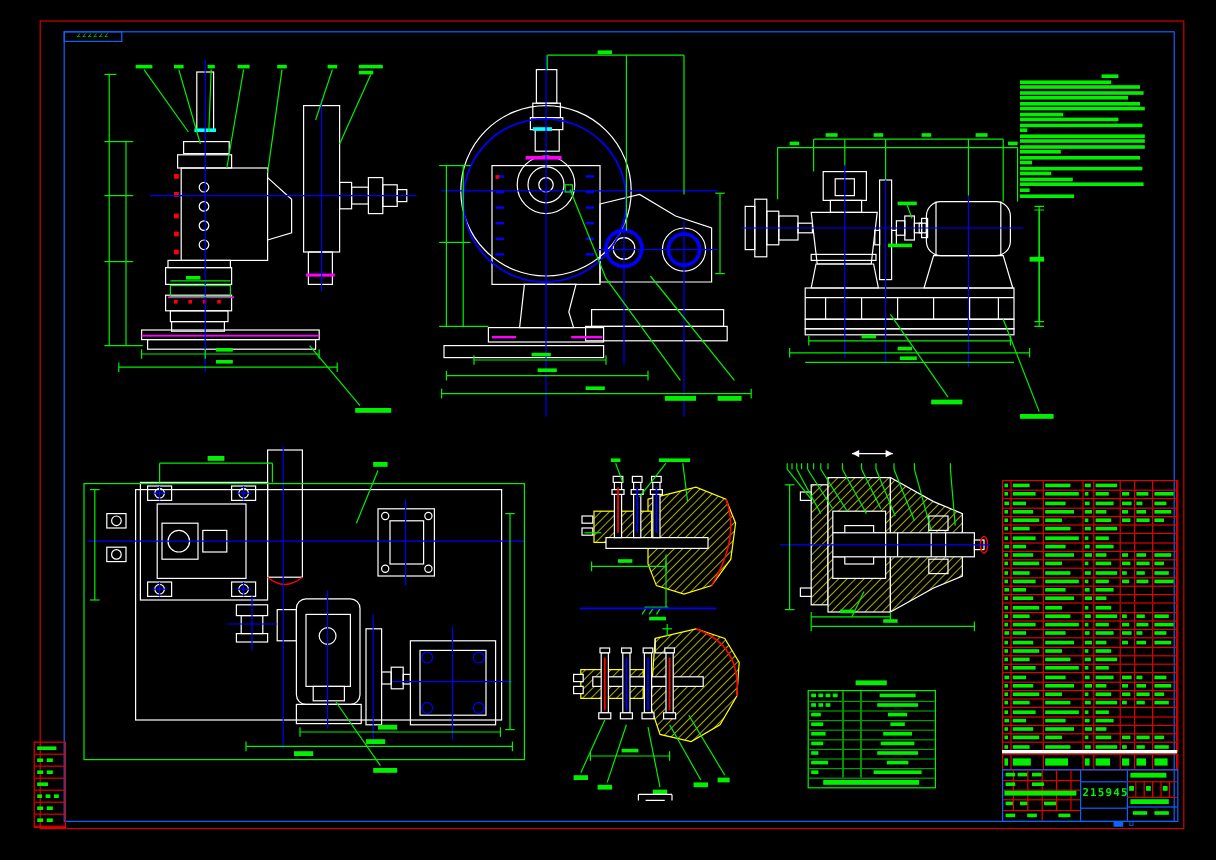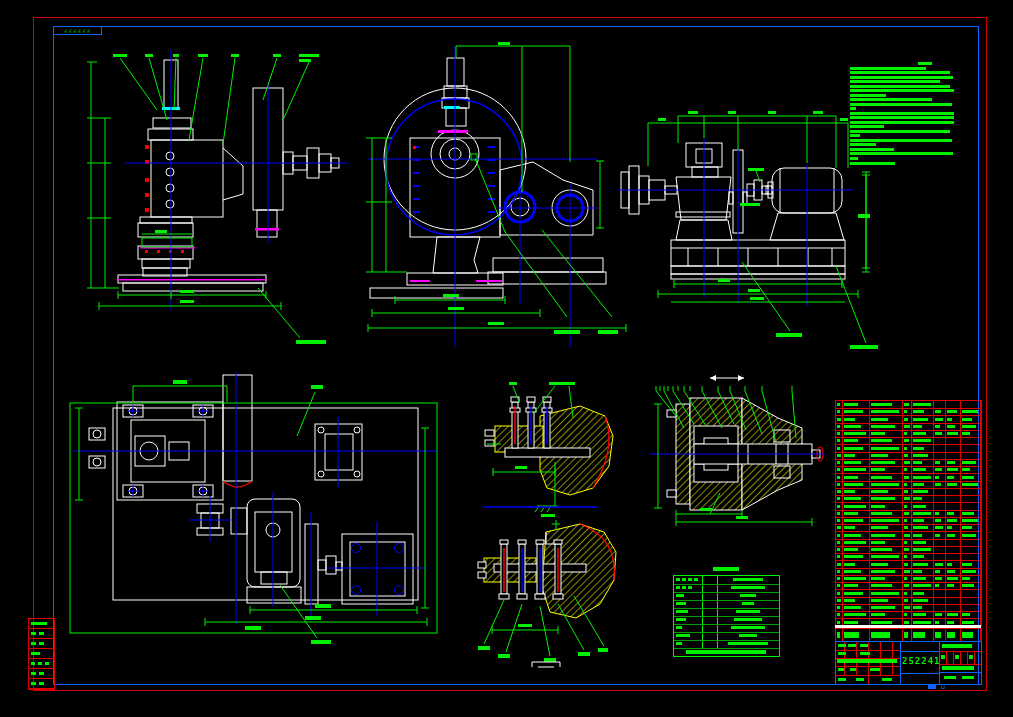--- a/index.html
+++ b/index.html
@@ -1408,21 +1408,21 @@
     <div class="gbar" style="left:2px;top:36px;width:8px;"></div>
       <div class="gbar" style="left:20px;top:36px;width:8px;"></div>
     <div class="gbar" style="left:46px;top:36px;width:10px;"></div>
     <div class="gbar" style="left:106px;top:2px;width:30px;height:4px;"></div>
     <div class="gbar" style="left:105px;top:13px;width:4px;height:4px;"></div>
     <div class="gbar" style="left:119px;top:13px;width:4px;height:4px;"></div>
     <div class="gbar" style="left:133px;top:13px;width:4px;height:4px;"></div>
     <div class="gbar" style="left:106px;top:24px;width:32px;height:4px;"></div>
     <div class="gbar" style="left:108px;top:34px;width:12px;"></div>
     <div class="gbar" style="left:126px;top:34px;width:12px;"></div>
-    <div class="abs drawing-number" style="left:66px;top:14px;width:36px;text-align:center;"><span>252241</span></div>
+    <div class="abs drawing-number" style="left:66px;top:14px;width:36px;text-align:center;"><span>215945</span></div>
   </div>
 
   <div class="abs" style="left:28px;top:618px;width:25px;height:70px;border:1px solid #e00000;">
       <div class="revrow">
         <div class="gbar" style="left: 2px; width: 16px;"></div>
       </div>
       <div class="revrow">
         <div class="gbar" style="left: 2px; width: 5px;"></div>
         <div class="gbar" style="left: 10px; width: 5px;"></div>
       </div>

